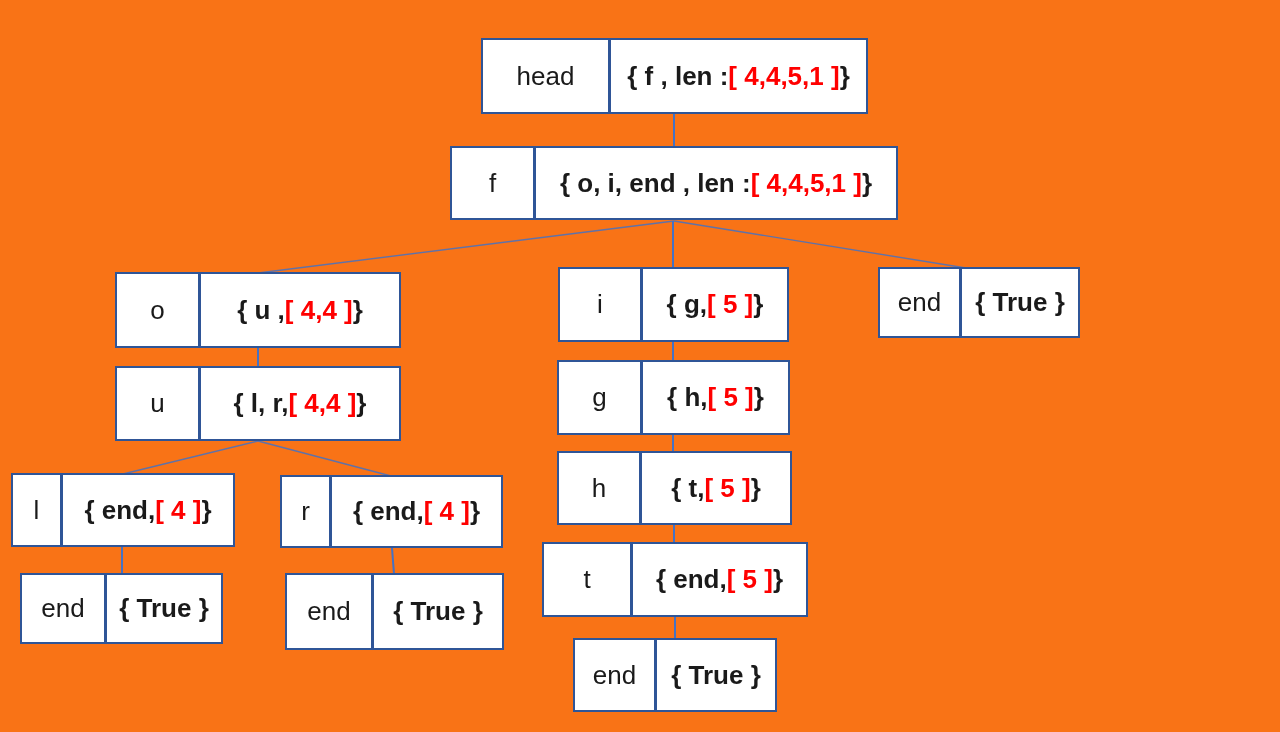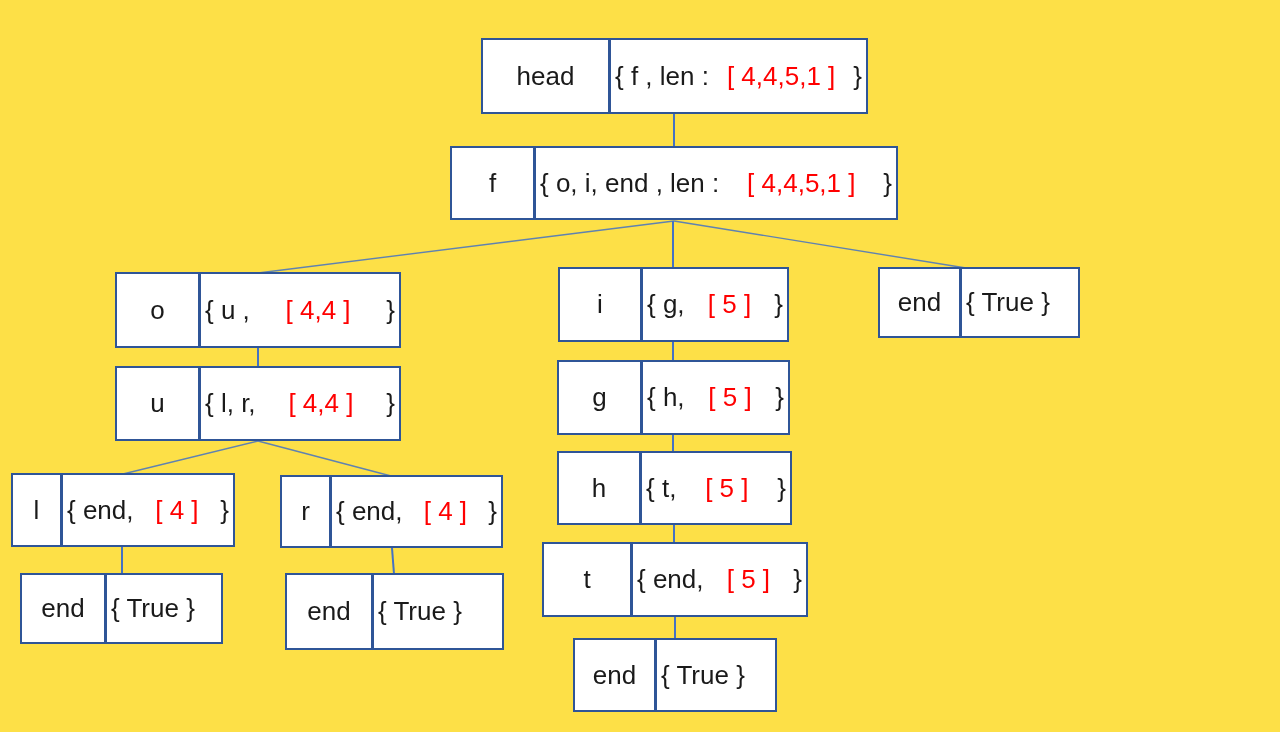--- a/index.html
+++ b/index.html
@@ -1,20 +1,20 @@
 <!DOCTYPE html>
 <html><head>
 <meta charset="utf-8">
 <style>
   html, body { margin: 0; padding: 0; background: #ffffff; }
   #canvas {
     position: relative;
     width: 1280px;
     height: 732px;
-    background: #fde047;
+    background: #f97316;
     font-family: "Liberation Sans", "DejaVu Sans", sans-serif;
     overflow: hidden;
   }
   #edges {
     position: absolute;
     left: 0; top: 0;
     width: 1280px; height: 732px;
   }
   #edges line.v { stroke: #4472C4; stroke-width: 2; }
   #edges line.d { stroke: #4472C4; stroke-width: 1.4; opacity: 0.85; }
@@ -33,23 +33,24 @@
     display: flex;
     align-items: center;
     justify-content: center;
     border-right: 3px solid #2F5597;
     box-sizing: border-box;
     flex: none;
   }
   .node .val {
     display: flex;
     align-items: center;
-    justify-content: space-between;
+    justify-content: center;
     flex: 1 1 auto;
     padding: 14px 4px;
+    font-weight: bold;
   }
   .red { color: #FF0000; }
 </style>
 </head>
 <body>
 
 <div id="canvas">
 
   <svg id="edges" viewBox="0 0 1280 732">
     <line class="v" x1="674" y1="114" x2="674" y2="147"></line>

